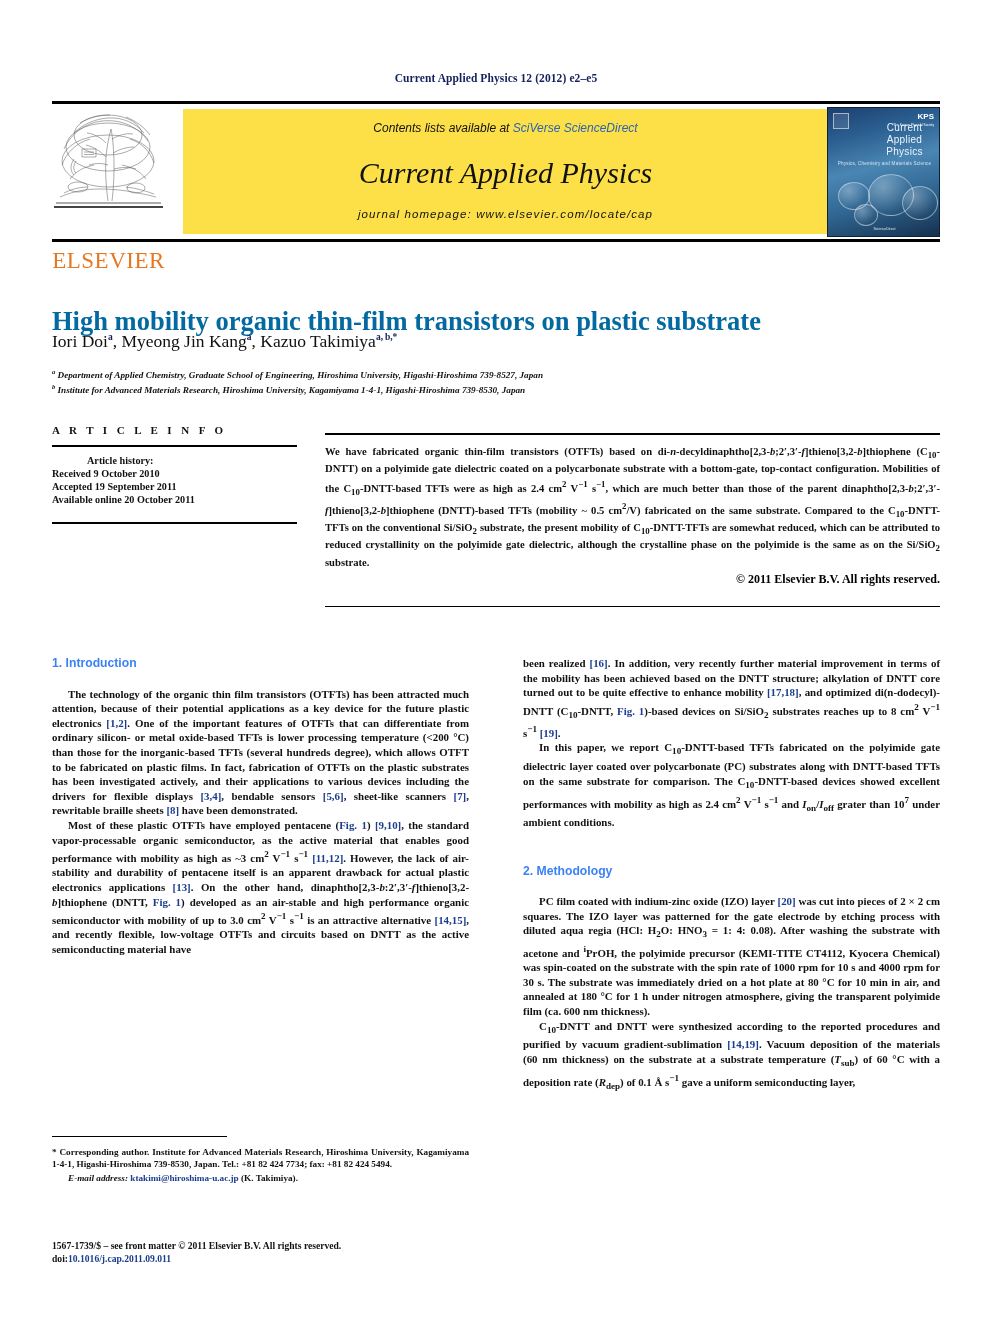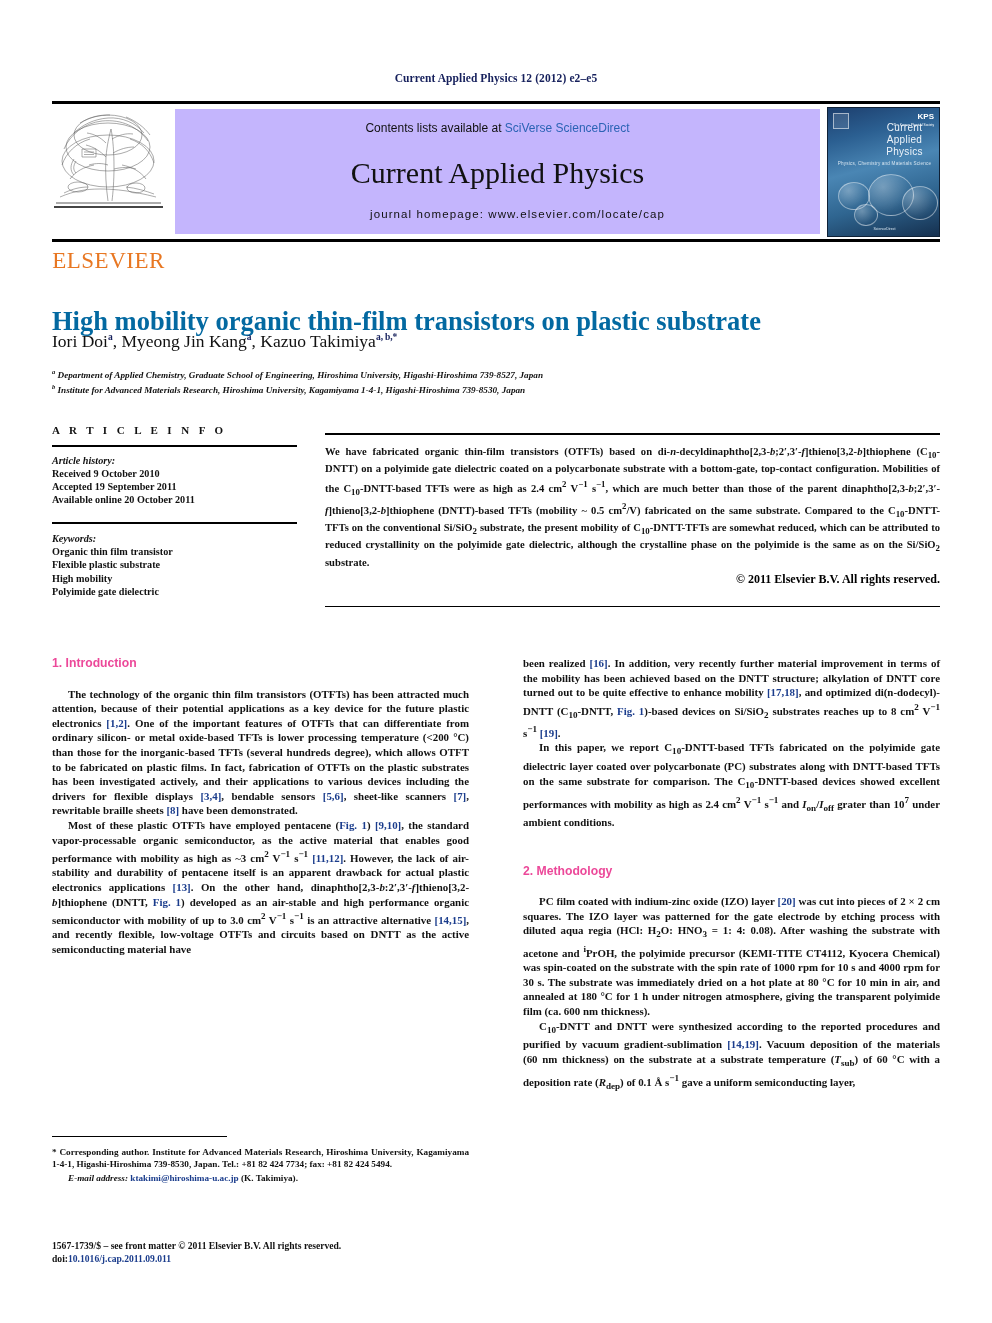--- a/index.html
+++ b/index.html
@@ -73,23 +73,24 @@
   }
   .elsevier-underline {
     position: absolute;
     left: 2px; top: 99px;
     width: 109px; height: 1.5px;
     background: #444;
   }
 
   .grey-band {
     position: absolute;
-    left: 123px; top: 2px;
+    left: 131px; top: 2px;
     width: 645px; height: 125px;
-    background: #c4b5fd;
+    background: #fde047;
+    font-style: italic;
   }
   .contents-line {
     position: absolute;
     left: 0; top: 12px;
     width: 645px;
     text-align: center;
     font-family: "Liberation Sans", sans-serif;
     font-size: 12px;
     color: #111;
   }
@@ -107,21 +108,20 @@
   }
   .homepage {
     position: absolute;
     left: 0; top: 99px;
     width: 645px;
     text-align: center;
     font-family: "Liberation Sans", sans-serif;
     font-size: 11.5px;
     letter-spacing: 1.1px;
     color: #111;
-    padding-left: 20px;
   }
 
   .cover-thumb {
     position: absolute;
     right: 0; top: 0;
     width: 113px; height: 130px;
     background: linear-gradient(165deg,#1d3f6e 0%, #2b5f91 22%, #4a86b4 45%, #2f6590 70%, #15304f 100%);
     border: 1px solid #0f2136;
     box-sizing: border-box;
     overflow: hidden;
@@ -251,23 +251,23 @@
     background: #000;
     margin-top: 9px;
   }
   .rule-thin2 {
     height: 1.6px;
     background: #000;
     margin-top: 8px;
     margin-bottom: 8px;
   }
   .ital-lead {
-    font-style: italic;
     font-weight: bold;
     font-size: 10.2px;
+    margin-left: 35px;
   }
   .info-list {
     font-size: 10.2px;
     font-weight: bold;
     line-height: 13.2px;
     color: #111;
   }
   .abs-body {
     font-size: 10.6px;
     font-weight: bold;
@@ -302,21 +302,21 @@
     color: #111;
   }
   .body-col.left  { left: 52px; }
   .body-col.right { left: 523px; }
   .body-col p { margin: 0; text-indent: 16px; }
   .body-col p.noind { text-indent: 0; }
   .h2 {
     font-family: "Liberation Sans", sans-serif;
     font-size: 12.2px;
     font-weight: bold;
-    color: #ec4899;
+    color: #3b82f6;
     margin: 0 0 16px 0;
   }
   .h2.spaced { margin-top: 34px; }
   .ref { color: #1a3c8c; }
   .ital { font-style: italic; }
 
   
   .footrule {
     position: absolute;
     left: 52px; top: 1136px;
@@ -442,27 +442,20 @@
     <div class="col-info">
       <div class="sechead">A R T I C L E  I N F O</div>
       <div class="rule-thin"></div>
       <div class="info-list" style="margin-top:7px">
         <div class="ital-lead">Article history:</div>
         <div>Received 9 October 2010</div>
         <div>Accepted 19 September 2011</div>
         <div>Available online 20 October 2011</div>
       </div>
       <div class="rule-thin2" style="margin-top:16px"></div>
-      <div class="info-list" style="margin-top:6px">
-        <div class="ital-lead">Keywords:</div>
-        <div>Organic thin film transistor</div>
-        <div>Flexible plastic substrate</div>
-        <div>High mobility</div>
-        <div>Polyimide gate dielectric</div>
-      </div>
     </div>
 
     <div class="col-abs">
       <div class="rule-thin"></div>
       <div class="abs-body">
         We have fabricated organic thin-film transistors (OTFTs) based on di-<span class="ital">n</span>-decyldinaphtho[2,3-<span class="ital">b</span>;2′,3′-<span class="ital">f</span>]thieno[3,2-<span class="ital">b</span>]thiophene (C<sub>10</sub>-DNTT) on a polyimide gate dielectric coated on a polycarbonate substrate with a bottom-gate, top-contact configuration. Mobilities of the C<sub>10</sub>-DNTT-based TFTs were as high as 2.4&nbsp;cm<sup>2</sup> V<sup>−1</sup> s<sup>−1</sup>, which are much better than those of the parent dinaphtho[2,3-<span class="ital">b</span>;2′,3′-<span class="ital">f</span>]thieno[3,2-<span class="ital">b</span>]thiophene (DNTT)-based TFTs (mobility ~ 0.5&nbsp;cm<sup>2</sup>/V) fabricated on the same substrate. Compared to the C<sub>10</sub>-DNTT-TFTs on the conventional Si/SiO<sub>2</sub> substrate, the present mobility of C<sub>10</sub>-DNTT-TFTs are somewhat reduced, which can be attributed to reduced crystallinity on the polyimide gate dielectric, although the crystalline phase on the polyimide is the same as on the Si/SiO<sub>2</sub> substrate.
       </div>
       <div class="abs-copy">© 2011 Elsevier B.V. All rights reserved.</div>
     </div>
 

